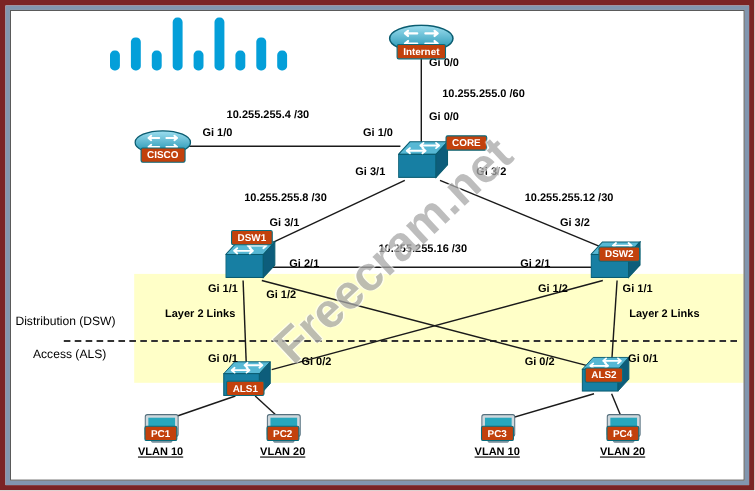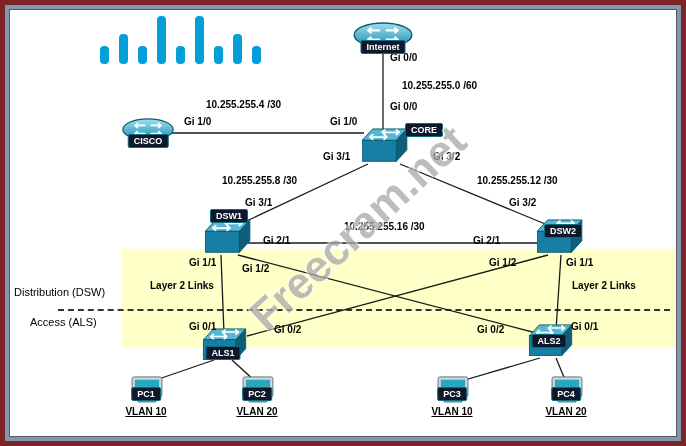--- a/index.html
+++ b/index.html
@@ -17,21 +17,21 @@
   .dashed-line { position:absolute; left:58px; top:309px; width:612px; height:0;
                  border-top:2px dashed #333; z-index:2; }
 
   svg.net { position:absolute; left:0; top:0; z-index:3; }
 
   .iflabel { position:absolute; font-size:10px; font-weight:bold; color:#000;
              white-space:nowrap; z-index:5; }
   .subnet  { position:absolute; font-size:10px; font-weight:bold; color:#000;
              white-space:nowrap; z-index:5; }
   .badge   { position:absolute; transform:translateX(-50%);
-             background:#0f172a; color:#fff; font-size:9px; font-weight:bold;
+             background:#c2410c; color:#fff; font-size:9px; font-weight:bold;
              padding:1px 5px; border:1px solid #0a6c7d; border-radius:2px;
              white-space:nowrap; z-index:6; }
   .zone    { position:absolute; font-size:11px; font-weight:normal; color:#000;
              white-space:nowrap; z-index:5; }
   .l2      { position:absolute; font-size:10px; font-weight:bold; color:#000;
              white-space:nowrap; z-index:5; }
   .vlan    { position:absolute; transform:translateX(-50%); font-size:10px;
              font-weight:bold; color:#000; white-space:nowrap; z-index:5;text-decoration:underline; }
 
   .cisco-bars { position:absolute; left:98px; top:14px; width:164px; height:50px;

